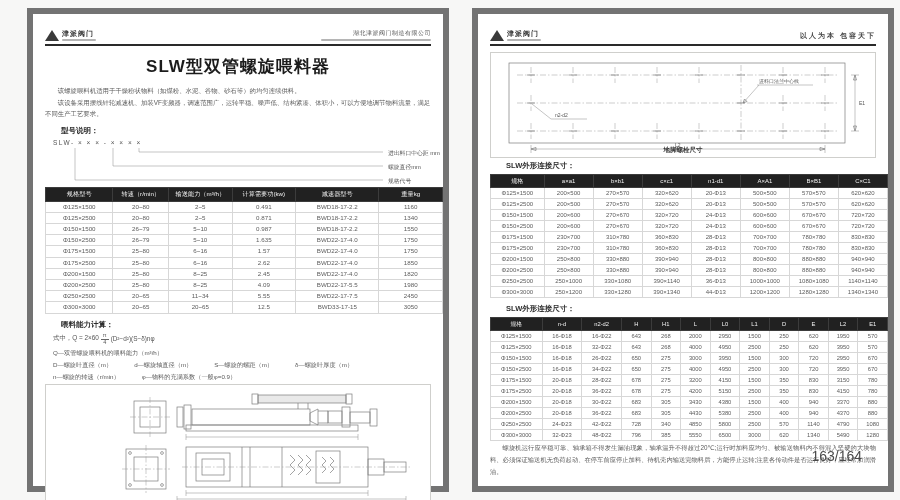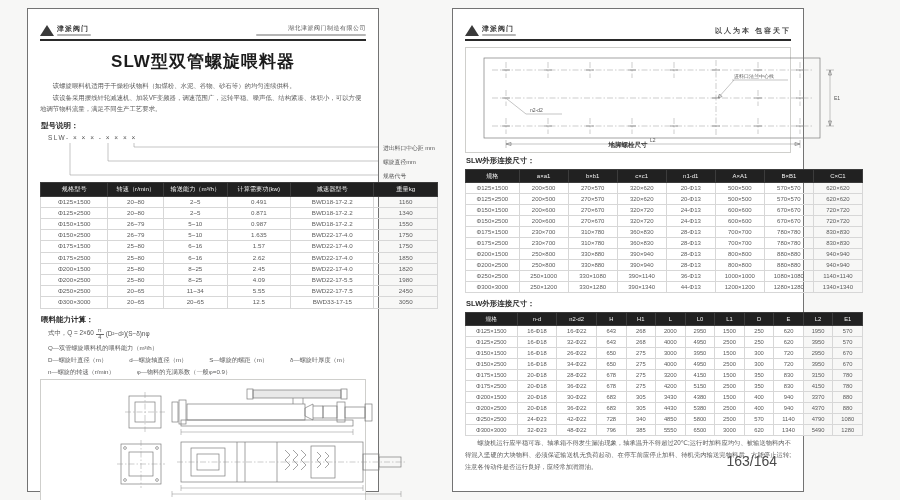--- a/index.html
+++ b/index.html
@@ -5,44 +5,44 @@
   * { box-sizing: border-box; margin: 0; padding: 0; }
   html,body { width:900px; height:500px; }
   body {
     position: relative;
     background:#f7f7f6;
     font-family:"Liberation Sans","DejaVu Sans",sans-serif;
     color:#444;
     overflow:hidden;
   }
   .page {
-    position:absolute; top:8px; width:352px; height:484px;
-    background:#fff; border:1px solid #737373;
+    position:absolute; top:8px; width:422px; height:484px;
+    background:#fff; border:6px solid #737373;
     padding:6px 12px 0 12px;
   }
   #page-left  { left:27px; }
-  #page-right { left:452px; }
+  #page-right { left:472px; }
 
   
   .hdr { display:flex; justify-content:space-between; align-items:flex-end;
          border-bottom:2px solid #2a2a2a; padding-bottom:3px; height:26px; }
   .logo { display:flex; align-items:center; gap:3px; }
   .logo-tri { width:0; height:0; border-left:7px solid transparent;
               border-right:7px solid transparent; border-bottom:11px solid #3a3a3a; }
   .logo-txt { font-size:7px; font-weight:bold; color:#333; letter-spacing:1px; line-height:7px; }
   .microline { height:2px; background:#b5b5b5; margin-top:1.5px; border-radius:1px; }
   .hdr-right { text-align:right; }
   .hdr-company { font-size:6px; color:#555; letter-spacing:0.5px; }
   .hdr-slogan  { font-size:7px; color:#444; letter-spacing:2px; font-weight:bold; }
 
   
   .doc-title { text-align:center; font-size:17px; font-weight:bold; color:#1c1c1c;
                letter-spacing:1px; margin:9px 0 7px 0; }
   .intro p { font-size:6.4px; line-height:1.8; color:#5a5a5a; text-indent:2em; }
-  .sec-h { font-size:7.5px; font-weight:bold; color:#2f2f2f; margin:6px 0 3px 1px; }
+  .sec-h { font-size:7.5px; font-weight:bold; color:#2f2f2f; margin:6px 0 3px 16px; }
   .model-wrap { position:relative; height:48px; margin-left:8px; }
   .model-code { font-size:6.5px; color:#555; letter-spacing:1.5px; }
   .model-label { position:absolute; left:335px; font-size:5.8px; color:#555; white-space:nowrap; }
   .model-svg { position:absolute; left:0; top:8px; }
 
   table { border-collapse:collapse; width:398px; table-layout:fixed; }
   th { background:#212121; color:#f2f2f2; font-weight:normal;
        border:1px solid #3c3c3c; padding:2px 0; }
   td { border:1px solid #d7d7d7; color:#5c5c5c; text-align:center; padding:1px 0; }
   #tbl-params th { font-size:6.2px; } #tbl-params td { font-size:6.2px; line-height:8.2px; }

